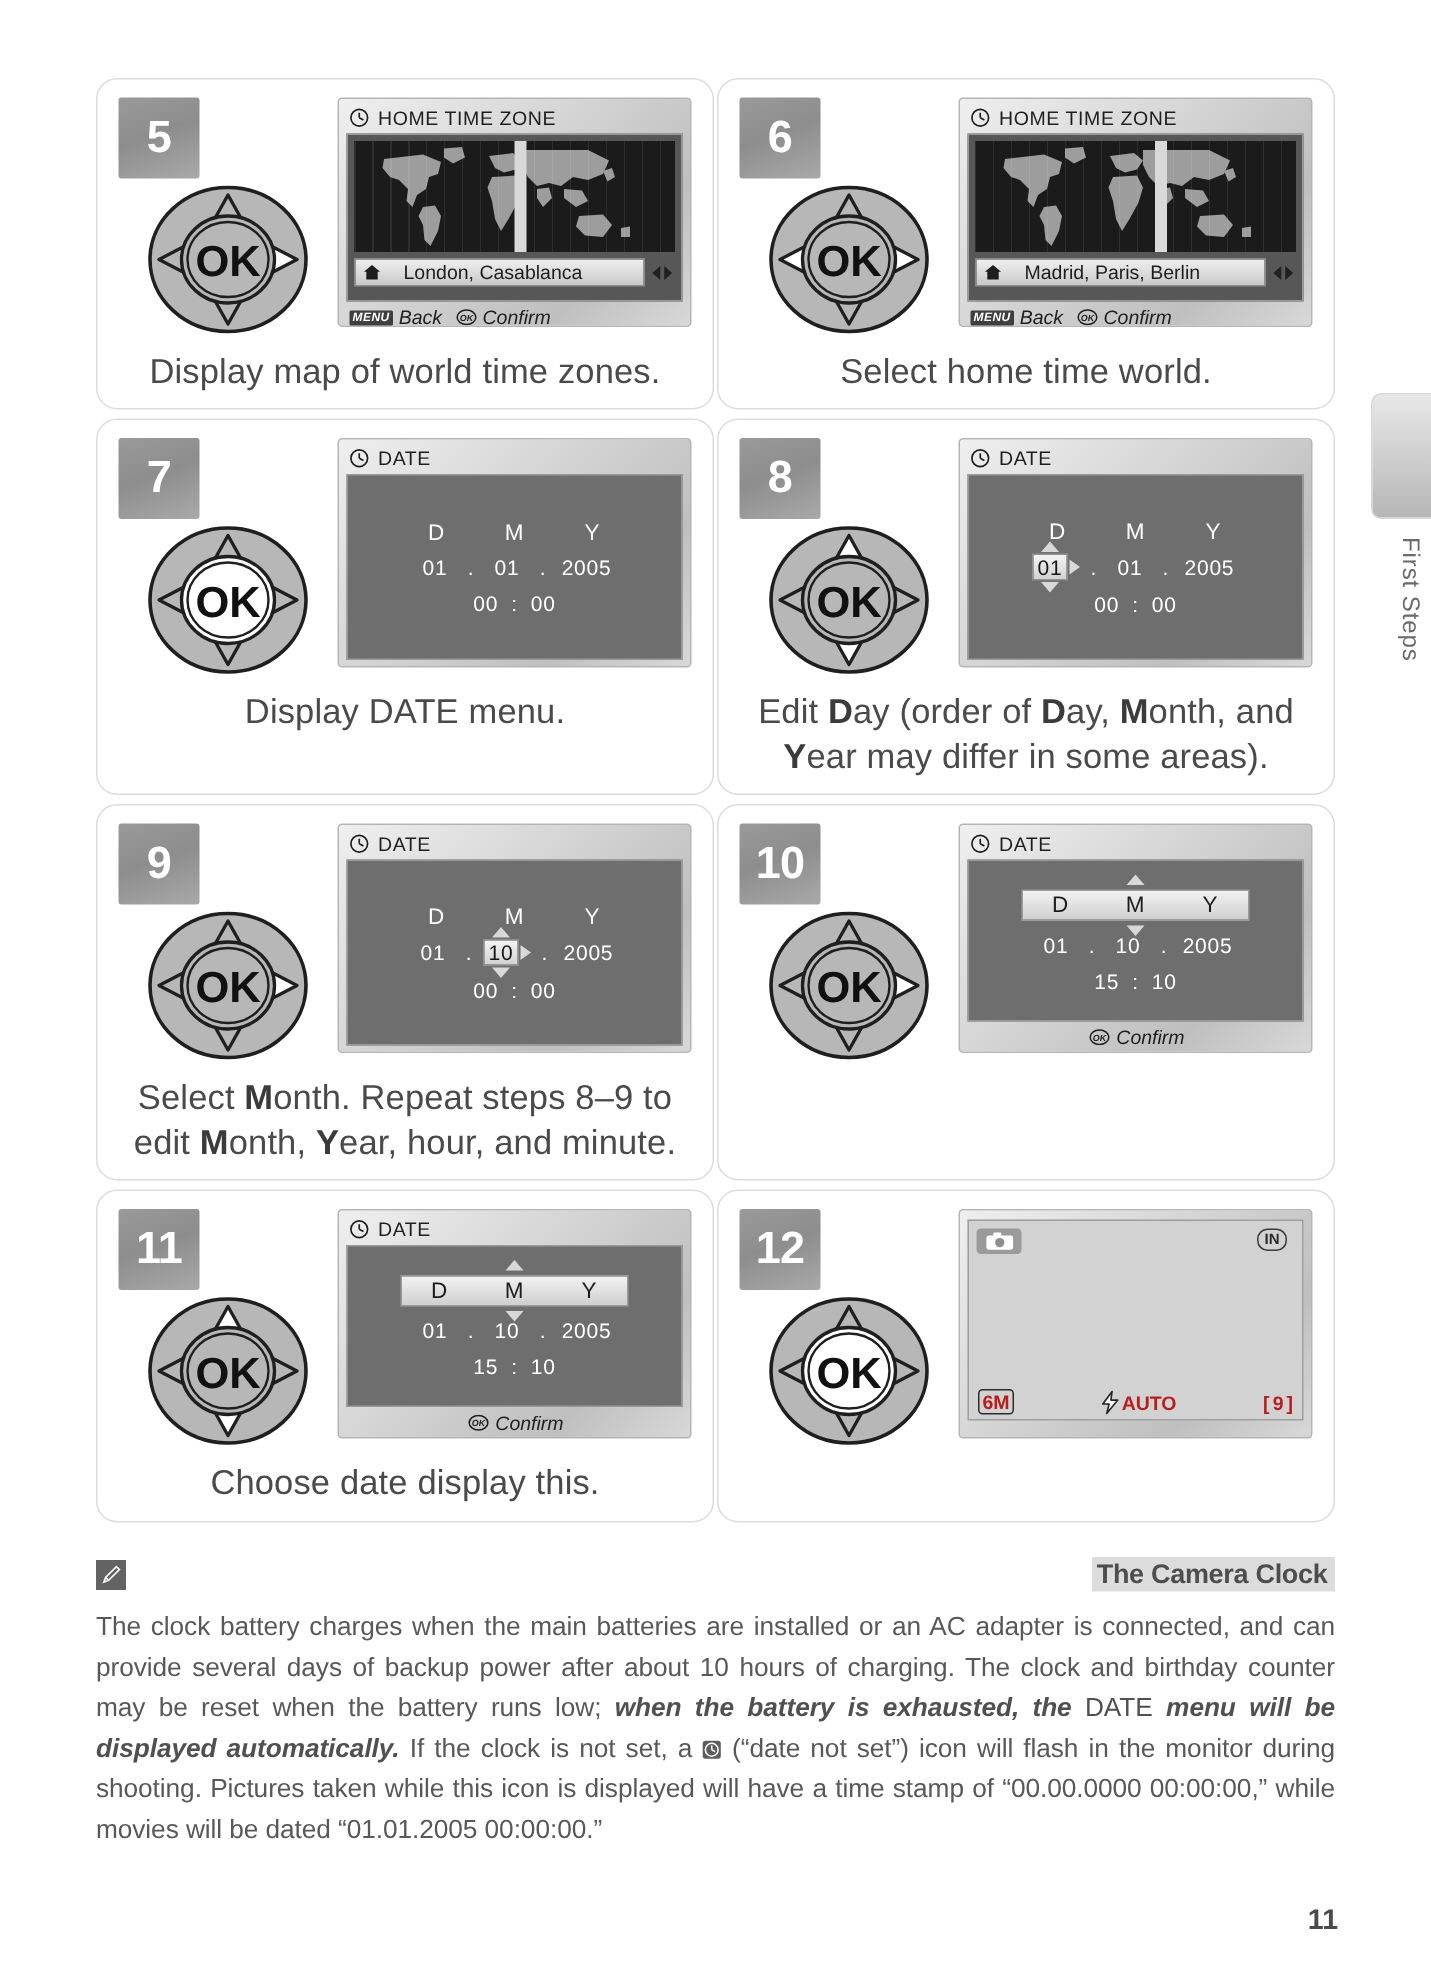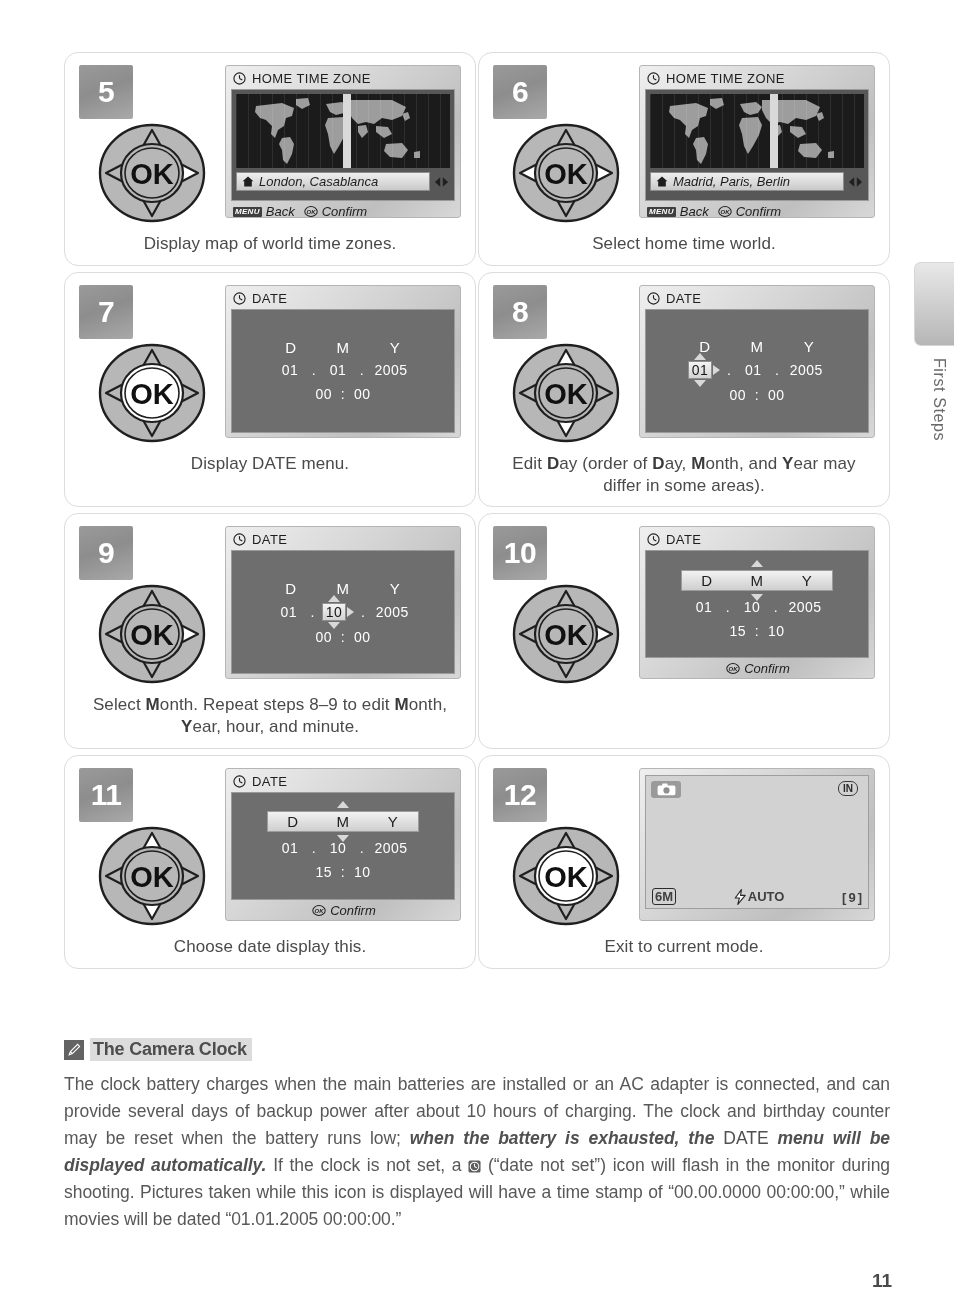--- a/index.html
+++ b/index.html
@@ -143,26 +143,25 @@
     margin-top: 4px;
     height: 19px;
   }
   .zone-pill {
     flex: 1 1 auto;
     background: linear-gradient(to bottom, #efefef, #c9c9c9);
     border: 1px solid #8c8c8c;
     height: 19px;
     display: flex;
     align-items: center;
-    gap: 5px;
+    gap: 15px;
     padding: 0 5px;
     box-sizing: border-box;
     color: #1d1d1d;
     font-size: 13px;
-    font-style: italic;
   }
   .home-icon { width: 12px; height: 11px; flex: 0 0 auto; }
   .lr-arrows { width: 17px; margin-left: 3px; flex: 0 0 auto; }
 
   .lcd-footer {
     display: flex;
     align-items: center;
     gap: 9px;
     margin-top: 3px;
     padding-left: 2px;
@@ -279,39 +278,39 @@
     border-radius: 7px;
     padding: 0px 4px;
     color: #2a2a2a;
     line-height: 13px;
     font-weight: bold;
   }
   .shoot-bottom {
     position: absolute; left: 0; right: 0; bottom: 3px;
     display: flex; align-items: flex-end; justify-content: space-between;
     padding: 0 6px;
-    color: #404040;
+    color: #b91c1c;
     font-weight: bold;
     font-size: 13px;
   }
   .size-tag {
     border: 1.5px solid #2b2b2b;
     border-radius: 3px;
     padding: 0 2px;
     line-height: 15px;
     font-size: 13px;
   }
   .flash-auto { display: flex; align-items: center; gap: 1px; }
   .shots-left { display: flex; align-items: center; gap: 2px; }
 
   
   .caption {
     margin-top: 10px;
     text-align: center;
-    font-size: 17px;
+    font-size: 23px;
     line-height: 1.28;
     color: #4a4a4a;
     letter-spacing: 0.1px;
   }
   .caption b { font-weight: bold; color: #3b3b3b; }
 
   
   .side-tab {
     position: absolute;
     right: 0;
@@ -339,20 +338,21 @@
     position: absolute;
     left: 64px;
     top: 1038px;
     width: 826px;
   }
   .note-head {
     display: flex;
     align-items: center;
     gap: 6px;
     margin-bottom: 10px;
+    justify-content: space-between;
   }
   .pencil-box {
     width: 20px; height: 20px;
     background: #636363;
     display: flex; align-items: center; justify-content: center;
     flex: 0 0 auto;
   }
   .note-title {
     font-size: 18px;
     font-weight: bold;
@@ -880,21 +880,20 @@
               </span>
               <span class="shots-left">
                 <span>[</span>
                 <span>9</span>
                 <span>]</span>
               </span>
             </div>
           </div>
         </div>
       </div>
-      <div class="caption">Exit to current mode.</div>
     </div>
   </div>
 
 <div class="side-tab"></div>
 <div class="side-tab-label">First Steps</div>
 
 <div class="note">
   <div class="note-head">
     <span class="pencil-box">
       <svg width="15" height="15" viewBox="0 0 15 15">

